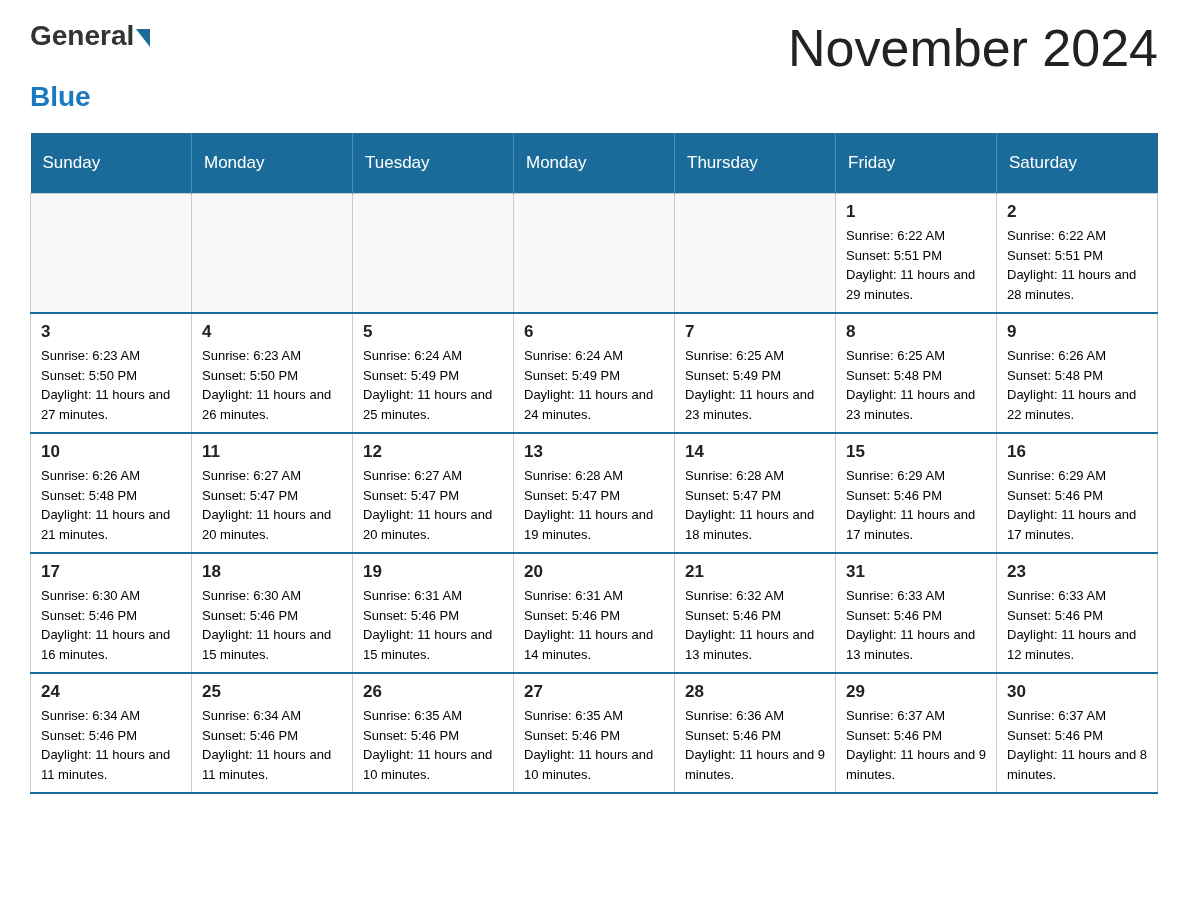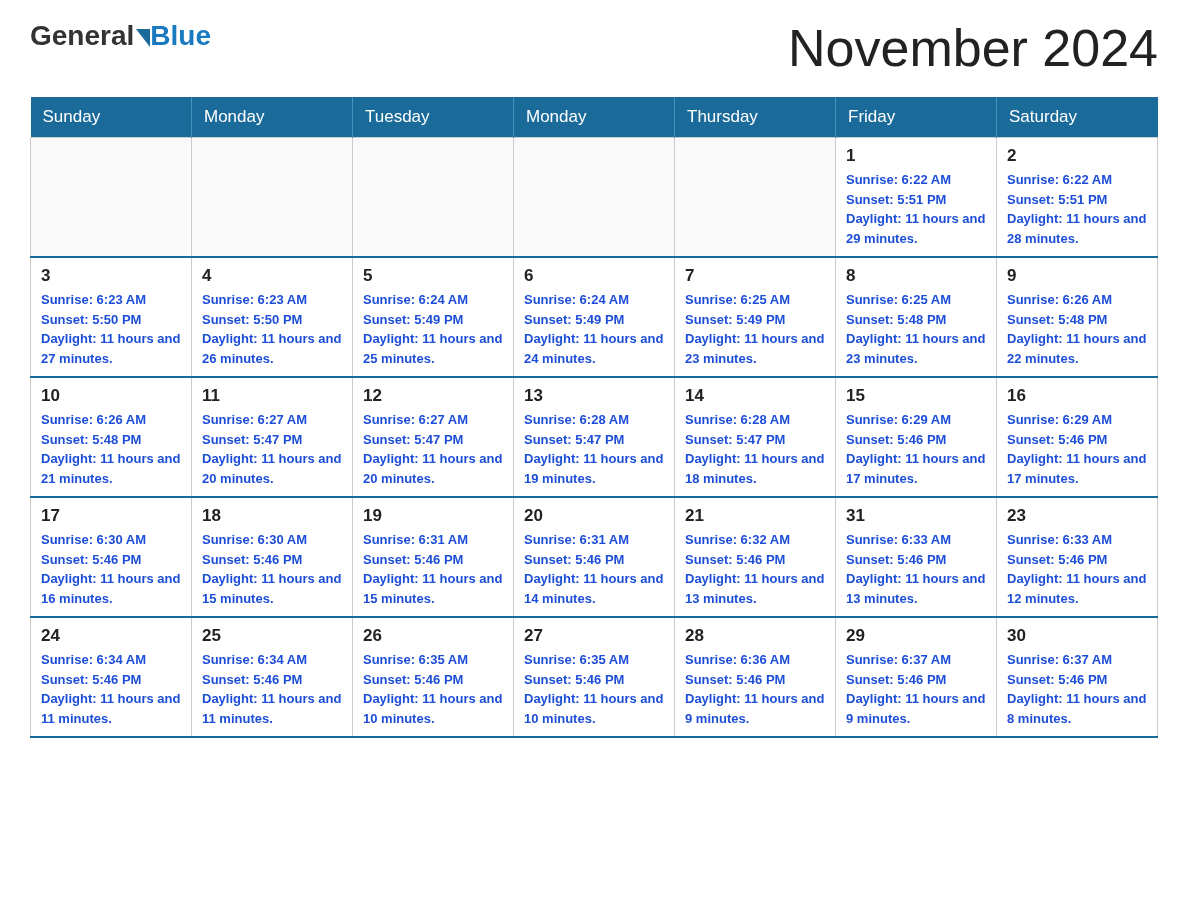--- a/index.html
+++ b/index.html
@@ -36,21 +36,22 @@
       font-weight: bold;
       color: #1a7abf;
       margin-left: 0;
     }
     .logo-line2 {
       display: flex;
       align-items: center;
     }
     .logo-wrapper {
       display: flex;
-      flex-direction: row;
+      flex-direction: column;
+      gap: 29px;
     }
     .title-section {
       text-align: right;
     }
     .title-section h1 {
       font-size: 52px;
       font-weight: normal;
       color: #222;
       line-height: 1.1;
     }
@@ -60,21 +61,21 @@
       color: #444;
       margin-top: 4px;
     }
     table {
       width: 100%;
       border-collapse: collapse;
     }
     thead tr th {
       background-color: #1a6b9a;
       color: #fff;
-      padding: 10px 12px;
+      padding: 20px 12px;
       text-align: left;
       font-size: 17px;
       font-weight: normal;
       border-right: 1px solid #4a8fb5;
     }
     thead tr th:last-child {
       border-right: none;
       margin-left: 16px;
     }
     tbody tr td {
@@ -90,24 +91,23 @@
       border-bottom: 2px solid #1a6b9a;
     }
     .day-number {
       font-size: 17px;
       font-weight: bold;
       color: #222;
       display: block;
       margin-bottom: 4px;
     }
     .day-info {
-      color: #1d4ed8;
+      color: #000000;
       font-size: 13px;
       line-height: 1.5;
-      font-weight: bold;
     }
     .empty-cell {
       background: #f9f9f9;
     }
   </style>
 </head>
 <body>
 
 <div class="header">
   <div class="logo-wrapper">

